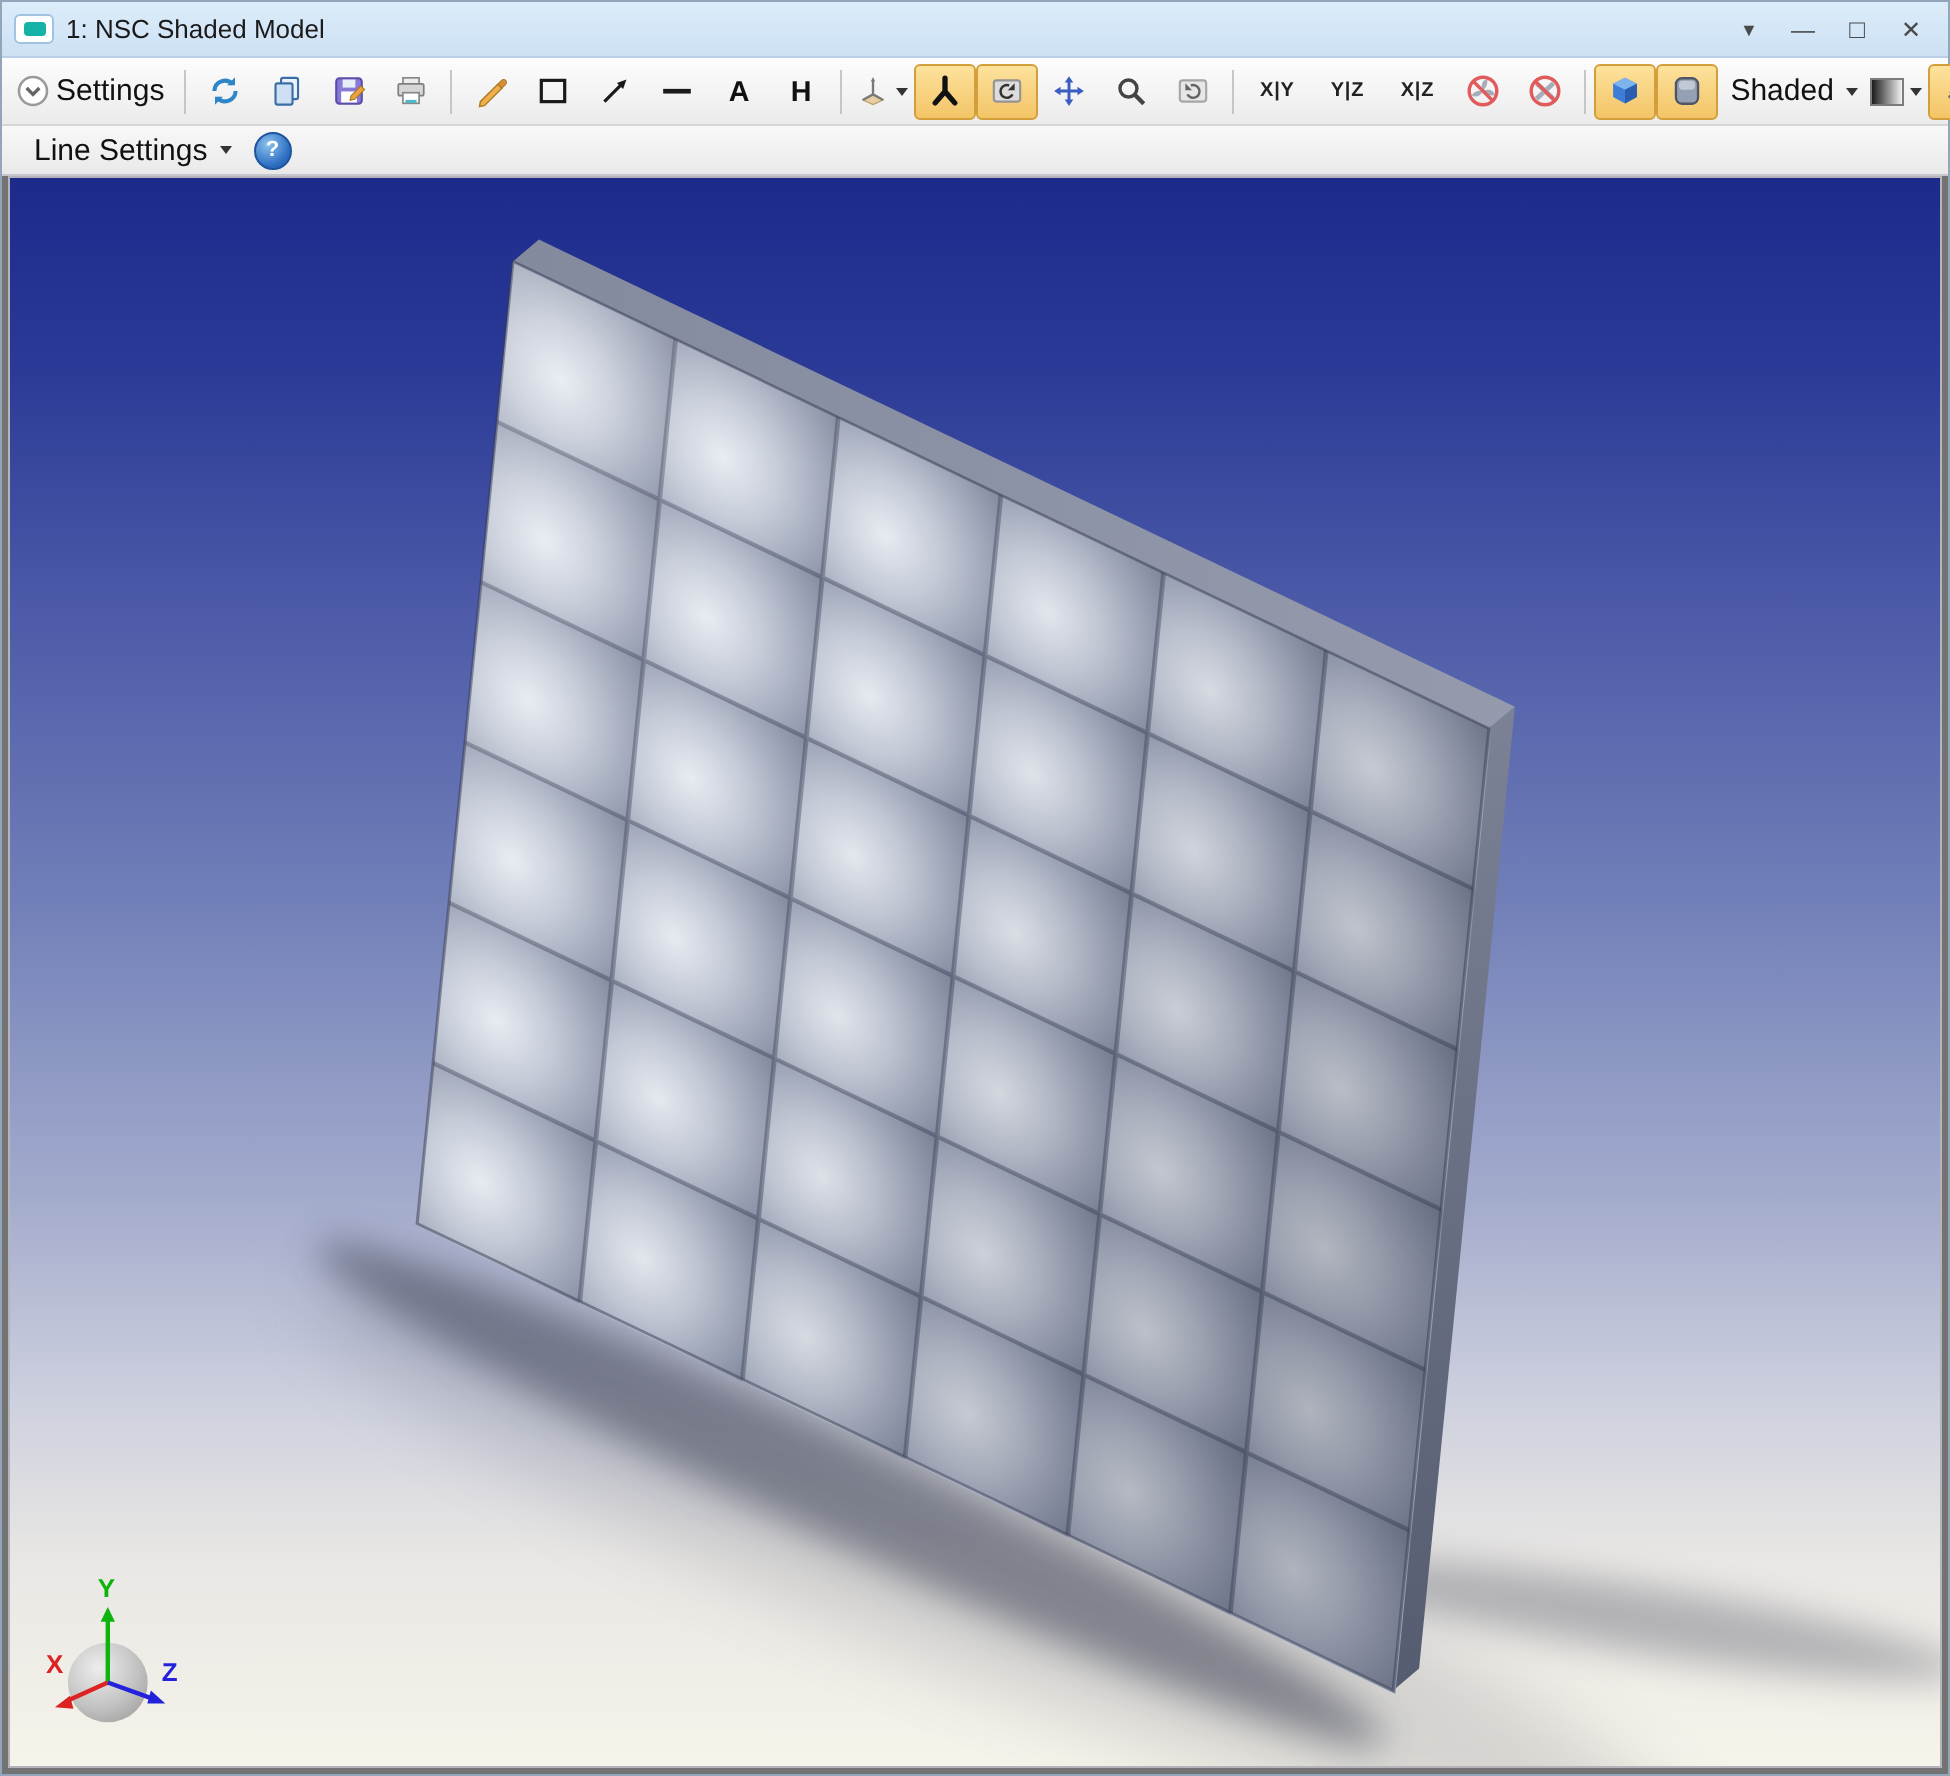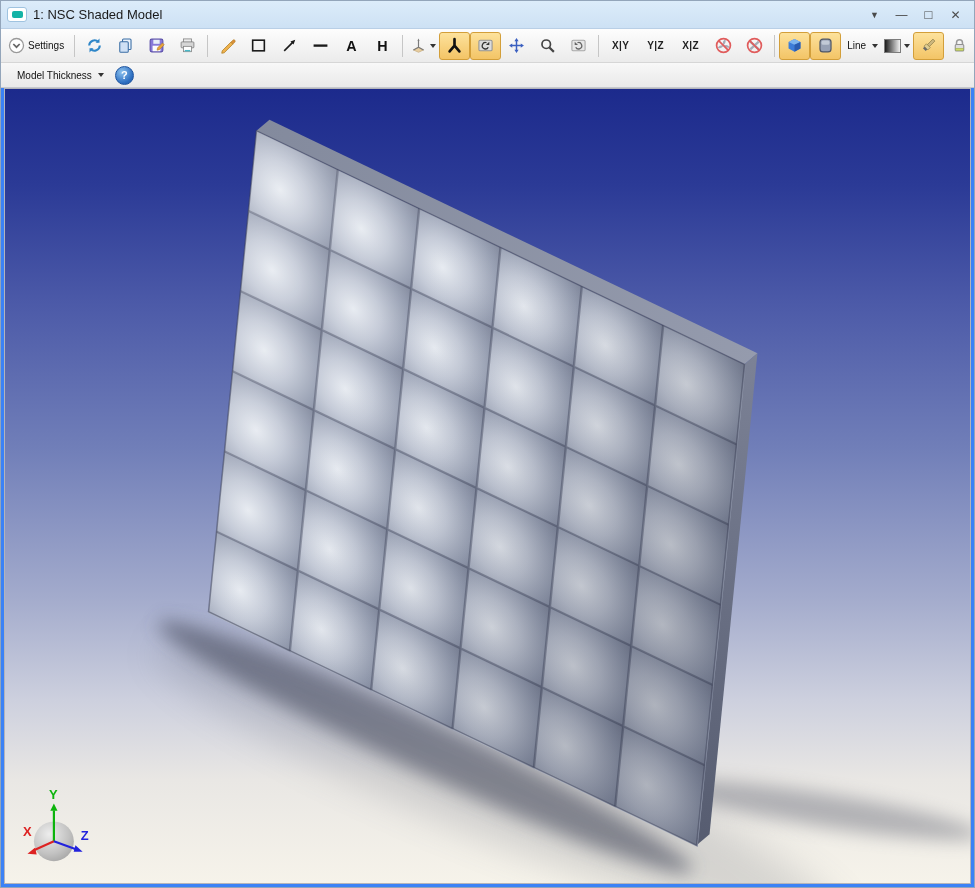--- a/index.html
+++ b/index.html
@@ -1,33 +1,33 @@
 <!DOCTYPE html>
 <html><head>
 <meta charset="utf-8">
 <style>
   html,body{margin:0;padding:0;background:#ffffff;font-family:"Liberation Sans",sans-serif;}
-  .window{width:975px;height:888px;box-sizing:border-box;border:1px solid #93a5ba;background:#3b82f6;display:flex;flex-direction:column;}
+  .window{width:975px;height:888px;box-sizing:border-box;border:1px solid #93a5ba;background:#737373;display:flex;flex-direction:column;}
 
   
   .titlebar{flex:none;height:27px;background:linear-gradient(#dcecfa,#cde1f4);border-bottom:1px solid #b9cfe6;display:flex;align-items:center;padding:0 6px;}
   .title-chip{width:18px;height:13px;background:#ffffff;border:1px solid #9fc3e0;border-radius:3px;display:flex;align-items:center;justify-content:center;margin-right:6px;flex:none;}
   .title-chip-inner{width:11px;height:7px;border-radius:2px;background:#14b3a6;}
   .title-text{font-size:13px;color:#1a1a1a;flex:1;white-space:nowrap;overflow:hidden;}
   .win-controls{display:flex;align-items:center;gap:2px;}
   .win-btn{width:25px;height:20px;display:flex;align-items:center;justify-content:center;font-size:12px;color:#4a4a4a;cursor:default;}
   .win-btn.menu{font-size:9px;}
   .win-btn.max{font-size:13px;}
 
   
   .toolbar{flex:none;height:33px;background:linear-gradient(#fdfdfd,#ebebeb);border-bottom:1px solid #d6d6d6;display:flex;align-items:center;padding:0 4px;}
   .tb-btn{height:26px;min-width:25px;display:flex;align-items:center;justify-content:center;border:1px solid transparent;border-radius:3px;padding:0 2px;flex:none;}
   .tb-btn.hl{background:linear-gradient(#fde29c,#f3c466);border-color:#d39f3a;}
   .tb-sep{width:1px;height:22px;background:#c6c6c6;margin:0 4px;flex:none;}
-  .tb-label{font-size:10px;color:#111;padding:0 3px;white-space:nowrap;}
+  .tb-label{font-size:15px;color:#111;padding:0 3px;white-space:nowrap;}
   .caret{width:0;height:0;border-left:3.5px solid transparent;border-right:3.5px solid transparent;border-top:4px solid #333;margin-left:3px;flex:none;}
   .plane-btn{font-size:10px;font-weight:bold;color:#222;padding:0 4px;letter-spacing:.4px;text-align:right;}
   .swatch{width:15px;height:12px;border:1px solid #7c7c7c;background:linear-gradient(90deg,#1c1c1c,#f2f2f2);}
 
   .toolbar2{flex:none;height:24px;background:linear-gradient(#f8f8f8,#e9e9e9);border-bottom:1px solid #c4c8ce;display:flex;align-items:center;padding:0 10px;}
   .help-icon{width:17px;height:17px;border-radius:50%;background:radial-gradient(circle at 35% 30%,#8cc2ef,#2f70c2 65%,#1d54a0);border:1px solid #1d54a0;color:#fff;font-size:11px;font-weight:bold;display:flex;align-items:center;justify-content:center;margin-left:8px;flex:none;}
 
   
   .viewport{flex:1;margin:0 3px 3px 3px;border:1px solid #b4b4ba;position:relative;overflow:hidden;
     background:linear-gradient(180deg,#1c2a8c 0%,#2b3a96 12%,#4c5aa8 27%,#707eb8 45%,#a3abcc 64%,#cdd0de 77%,#e9e7e4 87%,#f6f3ea 100%);}
@@ -202,21 +202,21 @@
           <path d="M13.6 4.6v6.2L8 13.9V7.4z" fill="#2a5cb0"></path>
         </svg>
     </span>
     <span class="tb-btn hl">
       <svg width="17" height="17" viewBox="0 0 16 16">
           <rect x="2.8" y="2" width="10.4" height="12" rx="2.8" fill="#96a0b4" stroke="#4e5565" stroke-width="1.1"></rect>
           <rect x="4.2" y="3.2" width="7.6" height="4.2" rx="1.8" fill="#c9d0dc" opacity="0.85"></rect>
         </svg>
     </span>
     <span class="tb-btn">
-      <span class="tb-label">Line</span>
+      <span class="tb-label">Shaded</span>
       <span class="caret"></span>
     </span>
 
     <span class="tb-btn">
       <span class="swatch"></span>
       <span class="caret"></span>
     </span>
     <span class="tb-btn hl">
       <svg width="17" height="17" viewBox="0 0 16 16">
           <g transform="rotate(45 8 8)">
@@ -231,21 +231,21 @@
           <path d="M5.2 7V5.4a2.8 2.8 0 0 1 5.6 0V7" fill="none" stroke="#9a9a9a" stroke-width="1.4"></path>
           <rect x="4" y="7" width="8" height="6.2" rx="1" fill="#dedede" stroke="#909090"></rect>
           <rect x="4.5" y="10.6" width="7" height="2.2" fill="#cfdc6a" stroke="#9aa84a" stroke-width="0.5"></rect>
         </svg>
     </span>
 
   </div>
 
   <div class="toolbar2">
     <span class="tb-btn">
-      <span class="tb-label">Model Thickness</span>
+      <span class="tb-label">Line Settings</span>
       <span class="caret"></span>
     </span>
     <span class="help-icon">?</span>
   </div>
 
   <div class="viewport">
     <svg viewBox="0 0 967 799" preserveAspectRatio="none">
       <defs>
         <radialGradient id="lensGrad" cx="0.34" cy="0.56" r="0.95">
           <stop offset="0" stop-color="#e7ebf1"></stop>

